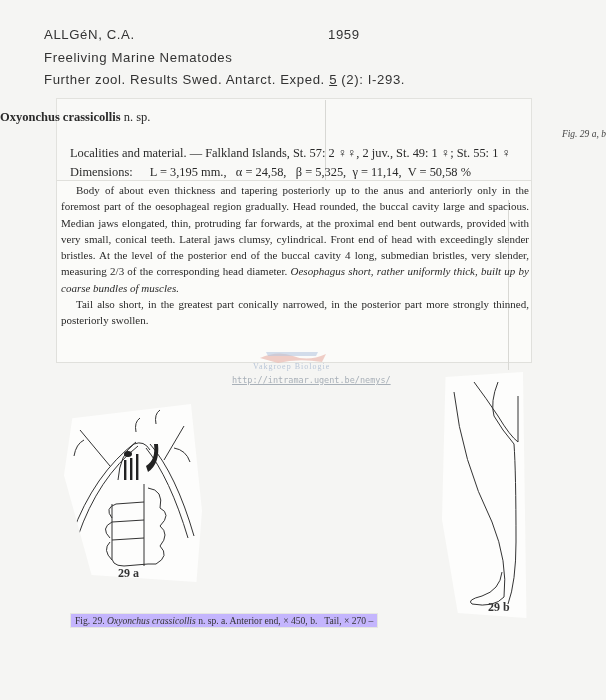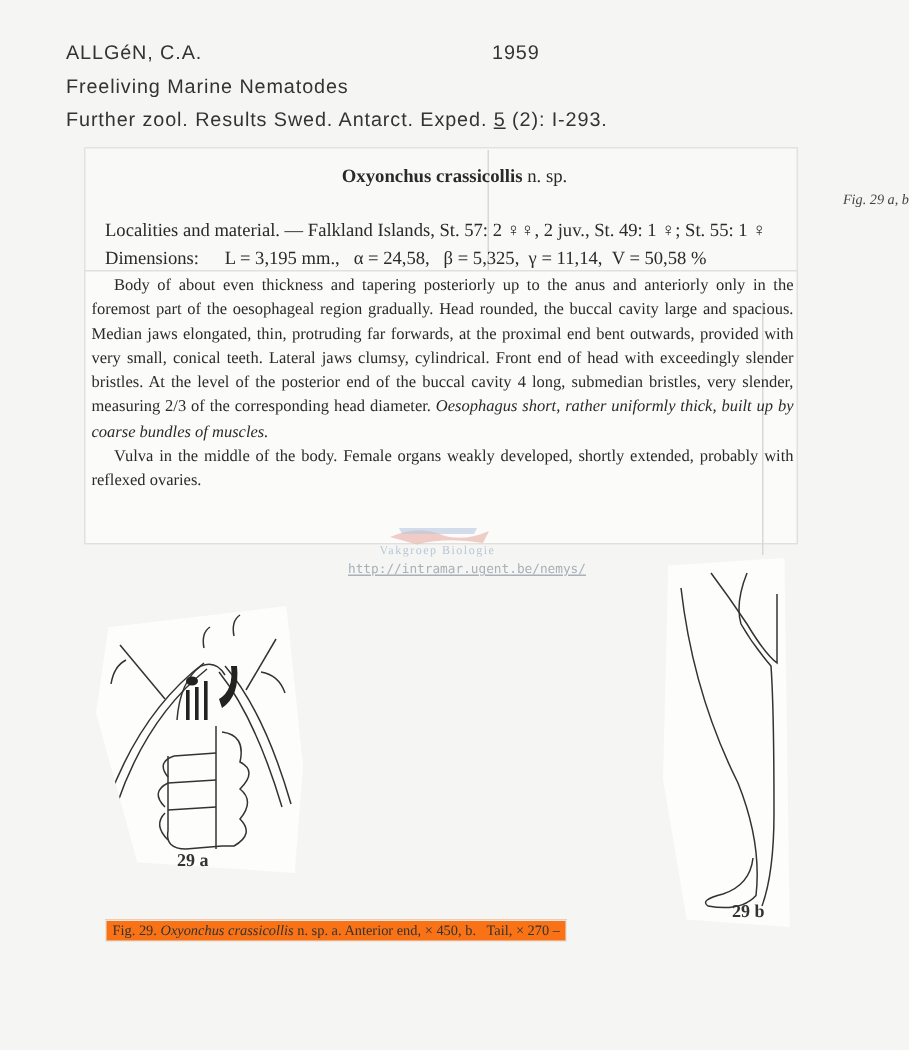--- a/index.html
+++ b/index.html
@@ -2,35 +2,35 @@
 <html><head>
 <meta charset="utf-8">
 <style>
   html,body{margin:0;padding:0;}
   body{width:606px;height:700px;background:#f5f5f3;position:relative;overflow:hidden;font-family:"Liberation Serif",serif;color:#2a2a2a;}
   .typed{position:absolute;left:44px;font-family:Liberation Sans, sans-serif;font-size:13.2px;color:#333;letter-spacing:0.6px;white-space:nowrap;}
   .typed.y{left:328px;}
   .u{text-decoration:underline;}
   .clip{position:absolute;left:56px;top:98px;width:474px;height:82px;background:#f9f9f7;border:1px solid #e2e2de;}
   .clip2{position:absolute;left:56px;top:180px;width:474px;height:181px;background:#fbfbf9;border:1px solid #e0e0dc;}
-  .title{position:absolute;left:0;width:100%;top:110px;text-align:center;font-size:12.5px;}
+  .title{position:absolute;left:0;width:100%;top:110px;font-size:12.5px;}
   .title b{font-weight:bold;}
   .figref{position:absolute;left:0;width:100%;top:129px;text-align:right;font-size:9.5px;color:#444;font-style:italic;}
   .line{position:absolute;left:70px;font-size:12.4px;white-space:nowrap;}
   .para{position:absolute;left:61px;width:468px;font-size:11px;line-height:16.3px;text-align:justify;}
   .para p{margin:0;text-indent:15px;}
   .para i{font-style:italic;}
   .wm{position:absolute;font-family:Liberation Serif, serif;color:#b9c8d8;font-size:9px;}
   .wm-url{left:232px;top:375px;color:#a8b0b8;font-size:8.5px;font-family:"DejaVu Sans Mono",monospace;text-decoration:underline;}
   .wm-vk{left:253px;top:362px;color:#b9c6d8;font-size:8px;letter-spacing:1px;}
   .fig{position:absolute;background:#fdfdfc;}
   .figA{left:64px;top:404px;width:138px;height:178px;clip-path:polygon(6% 8%,92% 0,100% 60%,96% 100%,20% 96%,0 40%);}
   .figB{left:442px;top:372px;width:88px;height:246px;clip-path:polygon(4% 2%,92% 0,96% 100%,18% 98%,0 60%);}
   .lab{position:absolute;font-family:Liberation Serif, serif;font-weight:bold;font-size:12px;color:#333;}
-  .caption{position:absolute;left:70px;top:613px;background:#f97316;border:1px solid #e6e6e2;padding:1px 4px;font-size:9.6px;white-space:nowrap;color:#333;}
+  .caption{position:absolute;left:70px;top:613px;background:#c4b5fd;border:1px solid #e6e6e2;padding:1px 4px;font-size:9.6px;white-space:nowrap;color:#333;}
   .caption i{font-style:italic;}
   .vline{position:absolute;width:1px;background:#d8d8d4;}
 </style>
 </head>
 <body>
 
 <div class="typed" style="top:27px">ALLGéN, C.A.</div>
 <div class="typed y" style="top:27px">1959</div>
 <div class="typed" style="top:50px">Freeliving Marine Nematodes</div>
 <div class="typed" style="top:72px">
@@ -50,21 +50,21 @@
 </div>
 <div class="figref">Fig. 29 a, b</div>
 <div class="line" style="top:146px">Localities and material. — Falkland Islands, St. 57: 2 ♀♀, 2 juv., St. 49: 1 ♀; St. 55: 1 ♀</div>
 <div class="line" style="top:165px">
   <span>Dimensions:</span>
   <span style="margin-left:14px;white-space:pre">L = 3,195 mm.,   α = 24,58,   β = 5,325,  γ = 11,14,  V = 50,58 %</span>
 </div>
 
 <div class="para" style="top:182px">
   <p><span>Body of about even thickness and tapering posteriorly up to the anus and anteriorly only in the foremost part of the oesophageal region gradually. Head rounded, the buccal cavity large and spacious. Median jaws elongated, thin, protruding far forwards, at the proximal end bent outwards, provided with very small, conical teeth. Lateral jaws clumsy, cylindrical. Front end of head with exceedingly slender bristles. At the level of the posterior end of the buccal cavity 4 long, submedian bristles, very slender, measuring 2/3 of the corresponding head diameter.</span> <i>Oesophagus short, rather uniformly thick, built up by coarse bundles of muscles.</i></p>
-  <p>Vulva in the middle of the body. Female organs weakly developed, shortly extended, probably with reflexed ovaries.</p>
+  <p>Tail also short, in the greatest part conically narrowed, in the posterior part more strongly thinned, posteriorly swollen.</p>
 </div>
 
 <div class="wm" style="left:258px;top:350px">
   <svg width="70" height="14" viewBox="0 0 70 14">
       <path d="M2 8 Q20 0 35 6 T68 4 L64 12 Q40 8 20 13 Z" fill="#e9b9b0" opacity="0.7"></path>
       <path d="M8 2 L60 2 L58 6 L10 6 Z" fill="#b8c8e0" opacity="0.6"></path>
     </svg>
 </div>
 <div class="wm wm-vk">Vakgroep Biologie</div>
 <div class="wm wm-url">http://intramar.ugent.be/nemys/</div>

